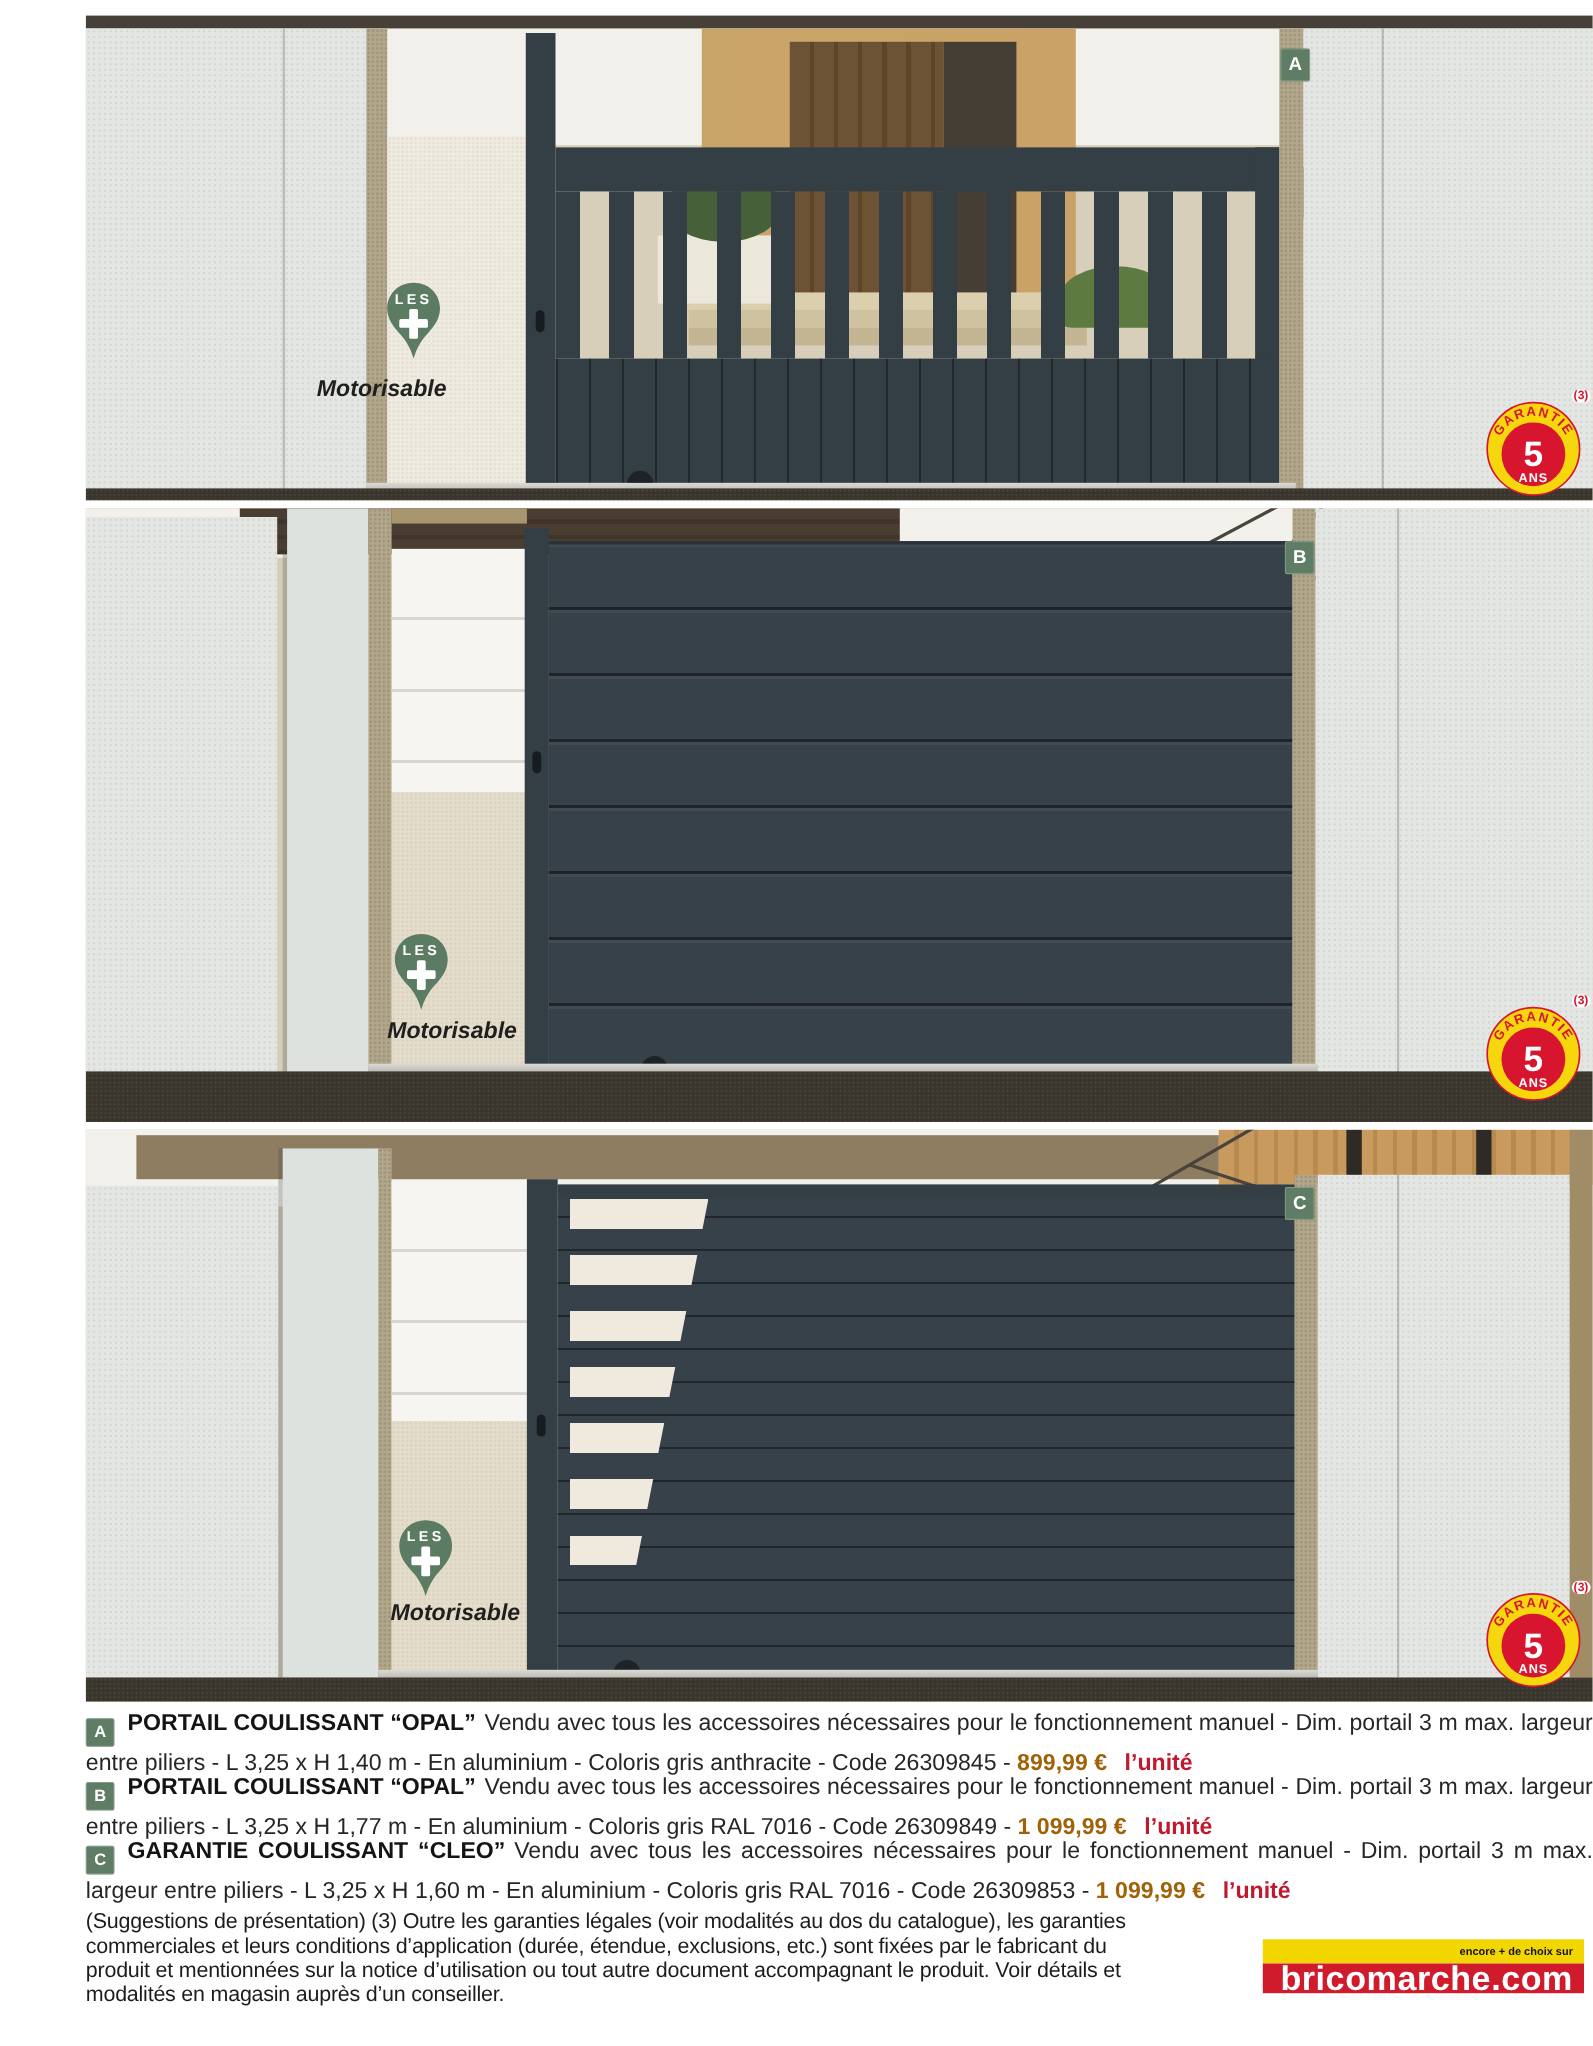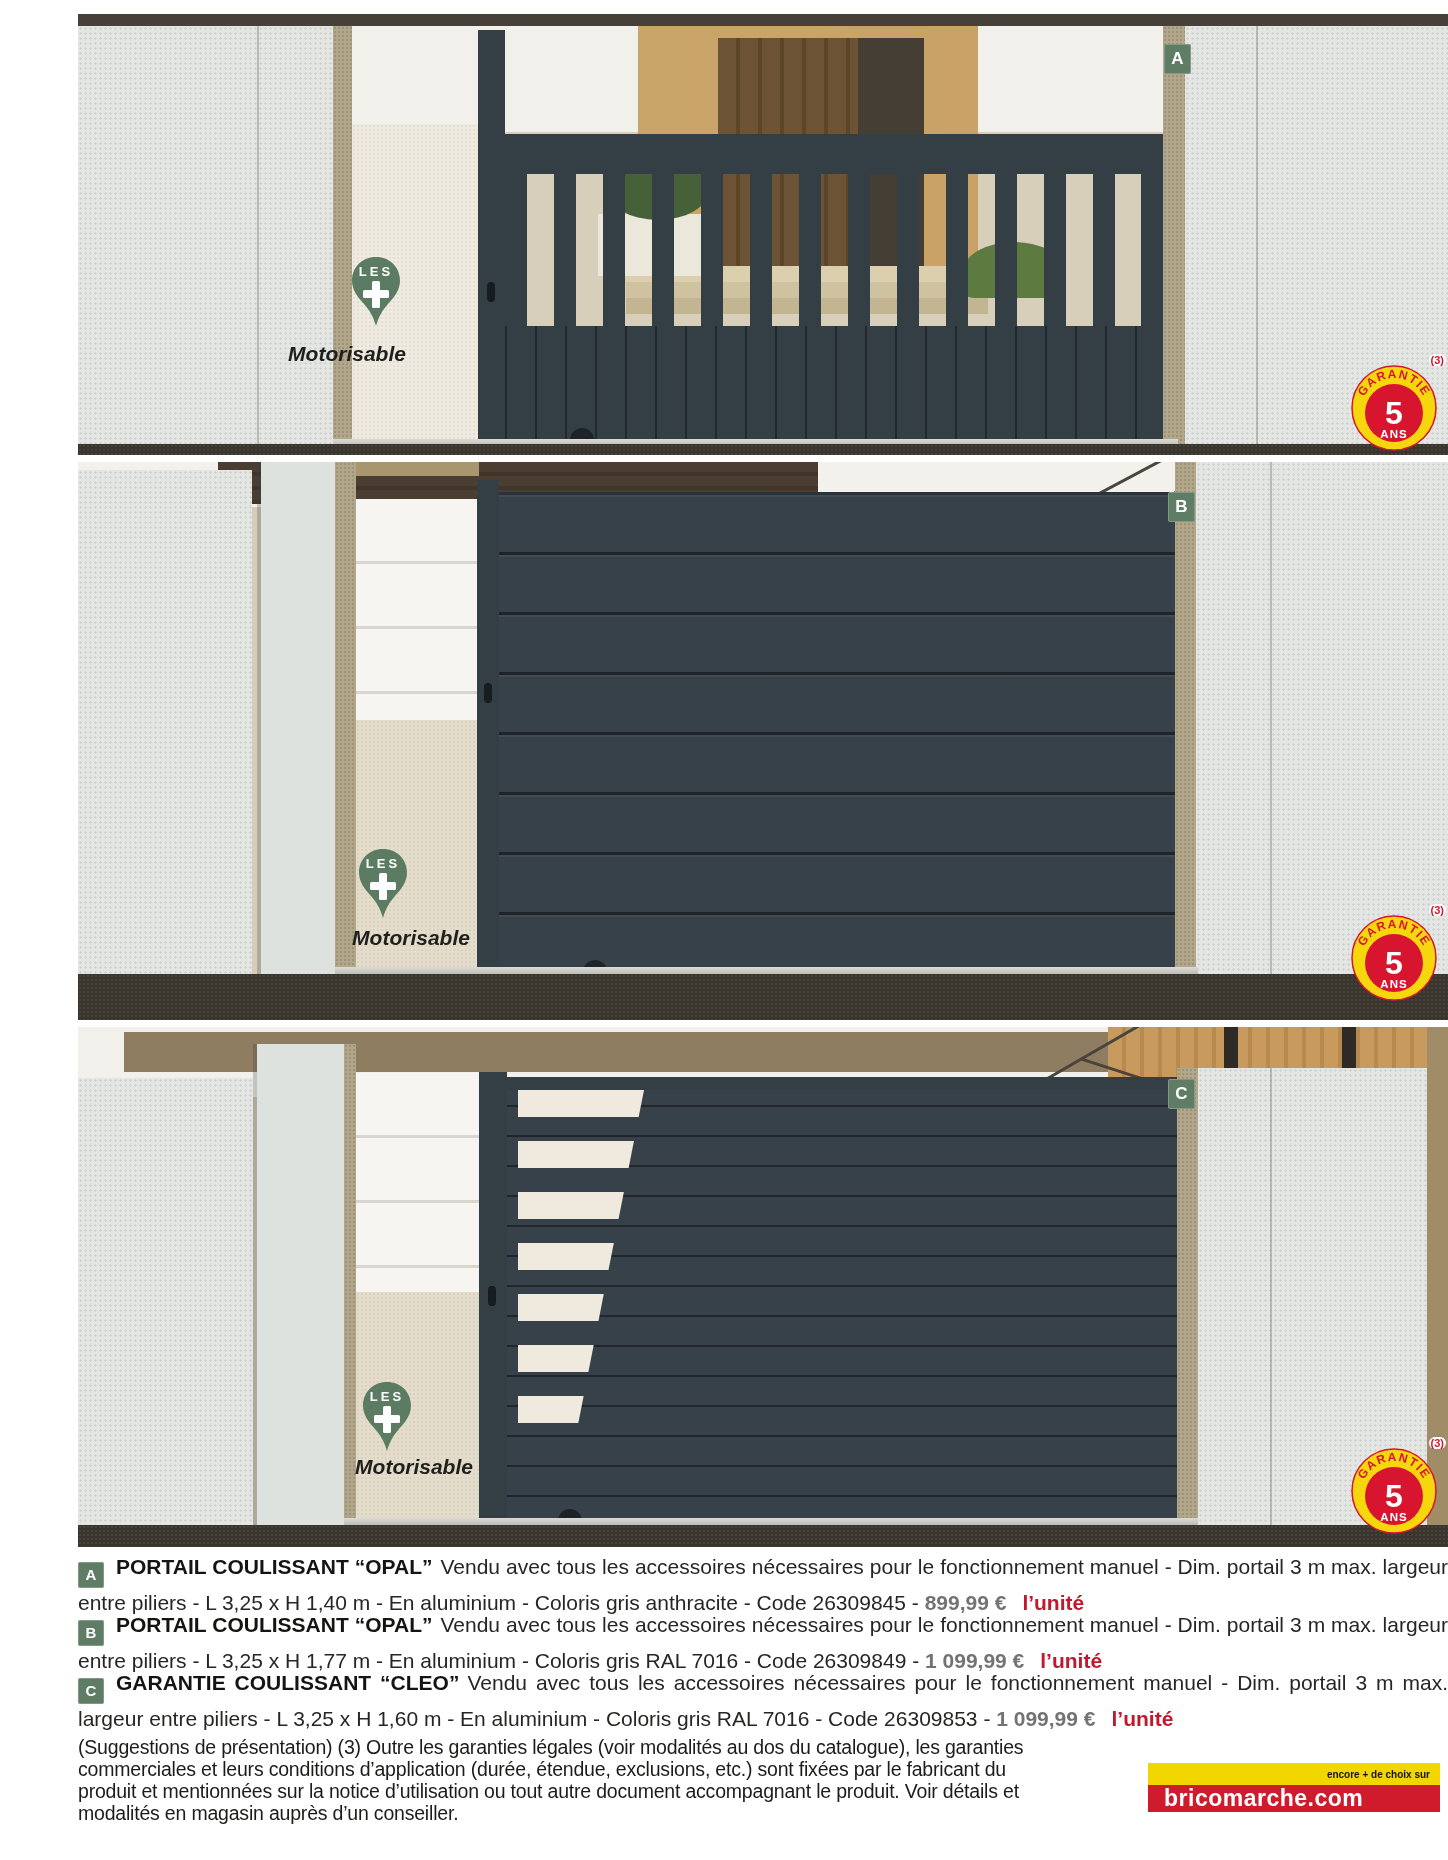--- a/index.html
+++ b/index.html
@@ -42,28 +42,28 @@
   .branch{position:absolute;background:#4a443c;height:3px;border-radius:2px;}
   .plant{position:absolute;background:#46603a;border-radius:50%;}
   .planter{position:absolute;background:#ece7db;box-shadow:inset -8px 0 0 rgba(0,0,0,.08);}
   .product-line{position:absolute;left:78px;width:1370px;font-size:21px;line-height:29px;
        text-align:justify;color:#262624;}
   .p-badge{display:inline-flex;width:26px;height:26px;background:#5e7d64;color:#fff;
        font-weight:bold;font-size:15px;font-style:normal;align-items:center;justify-content:center;
        border-radius:2px;vertical-align:-6px;margin-right:12px;
        box-shadow:inset 0 0 0 1px rgba(255,255,255,.22);}
   .p-title{font-weight:bold;color:#141412;margin-right:8px;}
-  .p-price{font-weight:bold;color:#737373;}
+  .p-price{font-weight:bold;color:#a16207;}
   .p-unit{font-weight:bold;color:#c1182e;margin-left:16px;}
   .legal{position:absolute;left:78px;top:1736px;width:965px;font-size:19.5px;line-height:22px;
        color:#1c1c1a;letter-spacing:-0.2px;}
   .logo{position:absolute;left:1148px;top:1763px;width:292px;}
   .logo-yellow{height:22px;background:#f2d600;display:flex;justify-content:flex-end;
        align-items:center;padding-right:10px;font-weight:bold;font-size:10px;color:#151310;}
-  .logo-red{height:27px;background:#cf1b2b;color:#fff;font-weight:bold;font-size:23px;
+  .logo-red{height:27px;background:#cf1b2b;color:#fff;font-weight:bold;font-size:31px;
        display:flex;align-items:center;padding-left:16px;letter-spacing:.5px;}
   .garage{position:absolute;background:#f6f5f1;
        background-image:repeating-linear-gradient(180deg,transparent 0 62px,#d9d6cf 62px 65px);}
   .wallbeige{position:absolute;background:#e5ddcb;
        background-image:radial-gradient(rgba(120,110,90,.10) 1px,transparent 1.2px);
        background-size:4px 4px;}
 </style>
 </head>
 <body>
 

